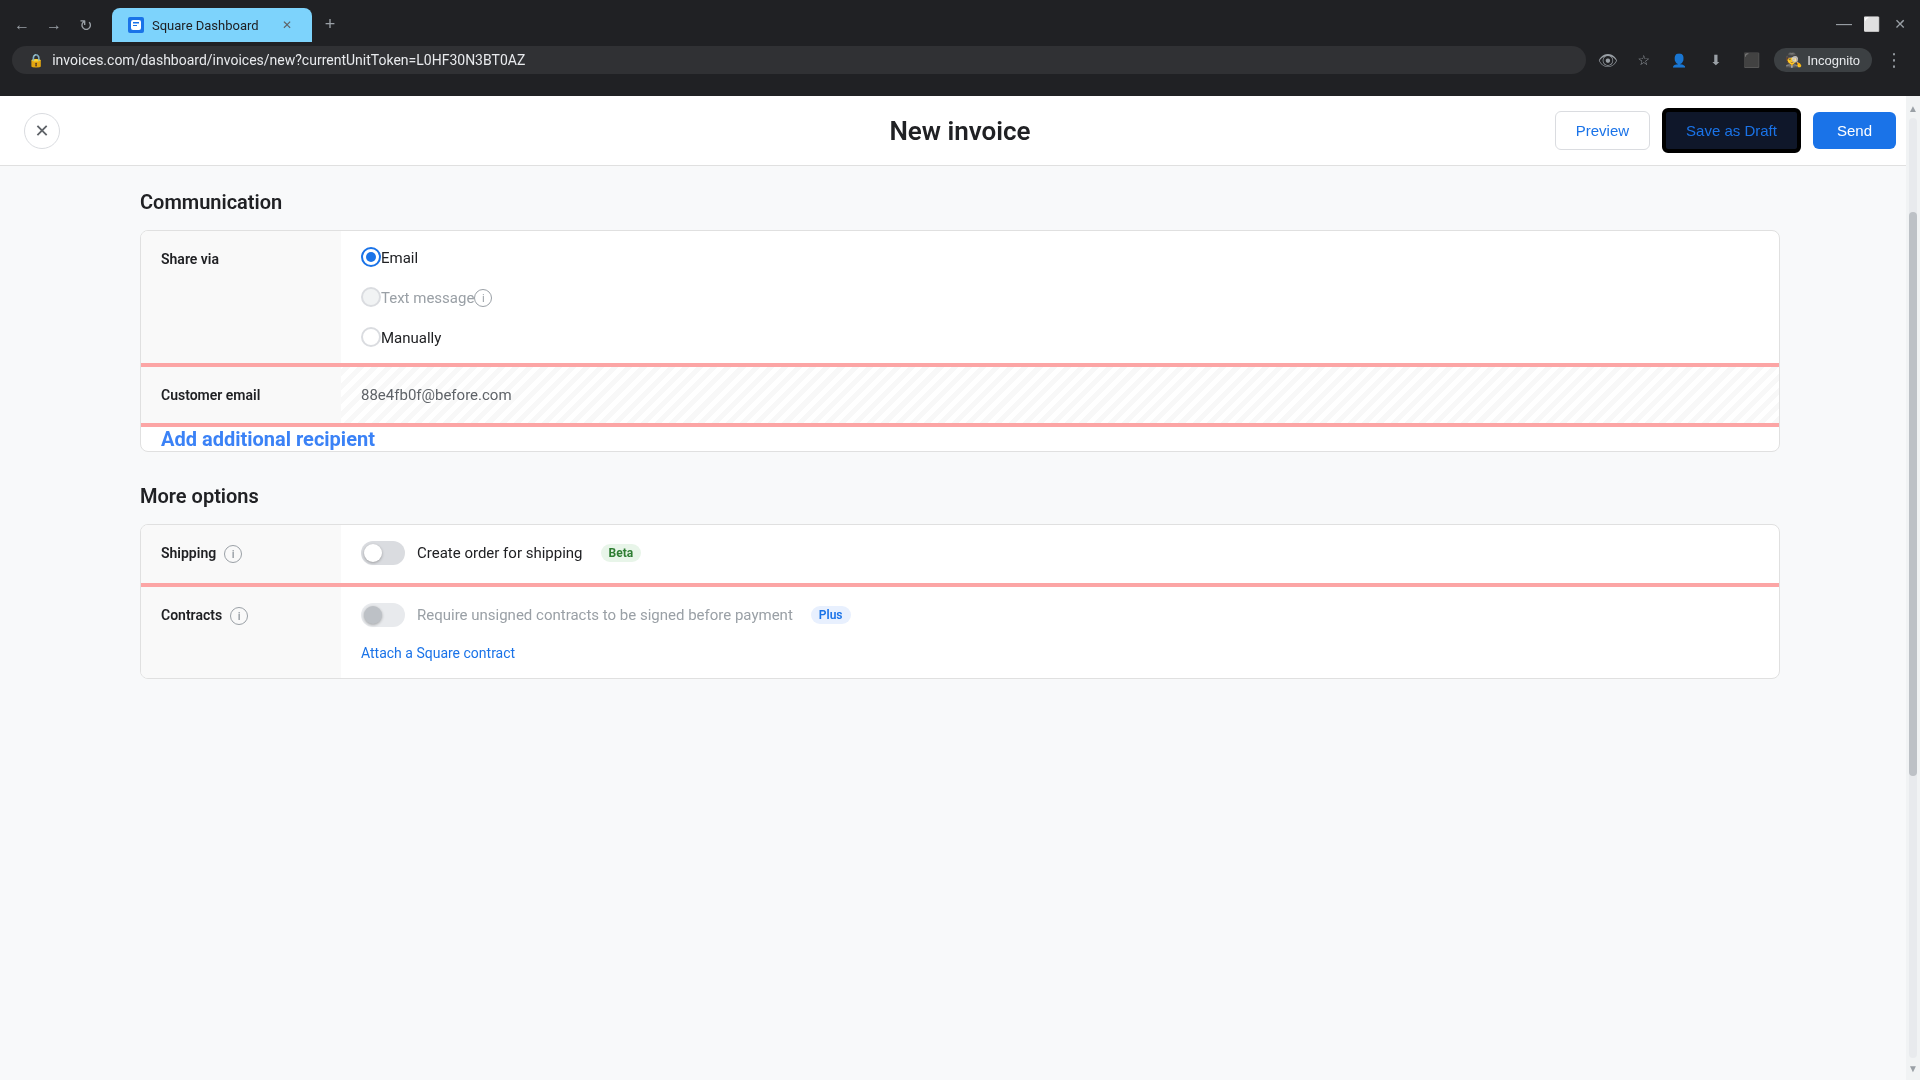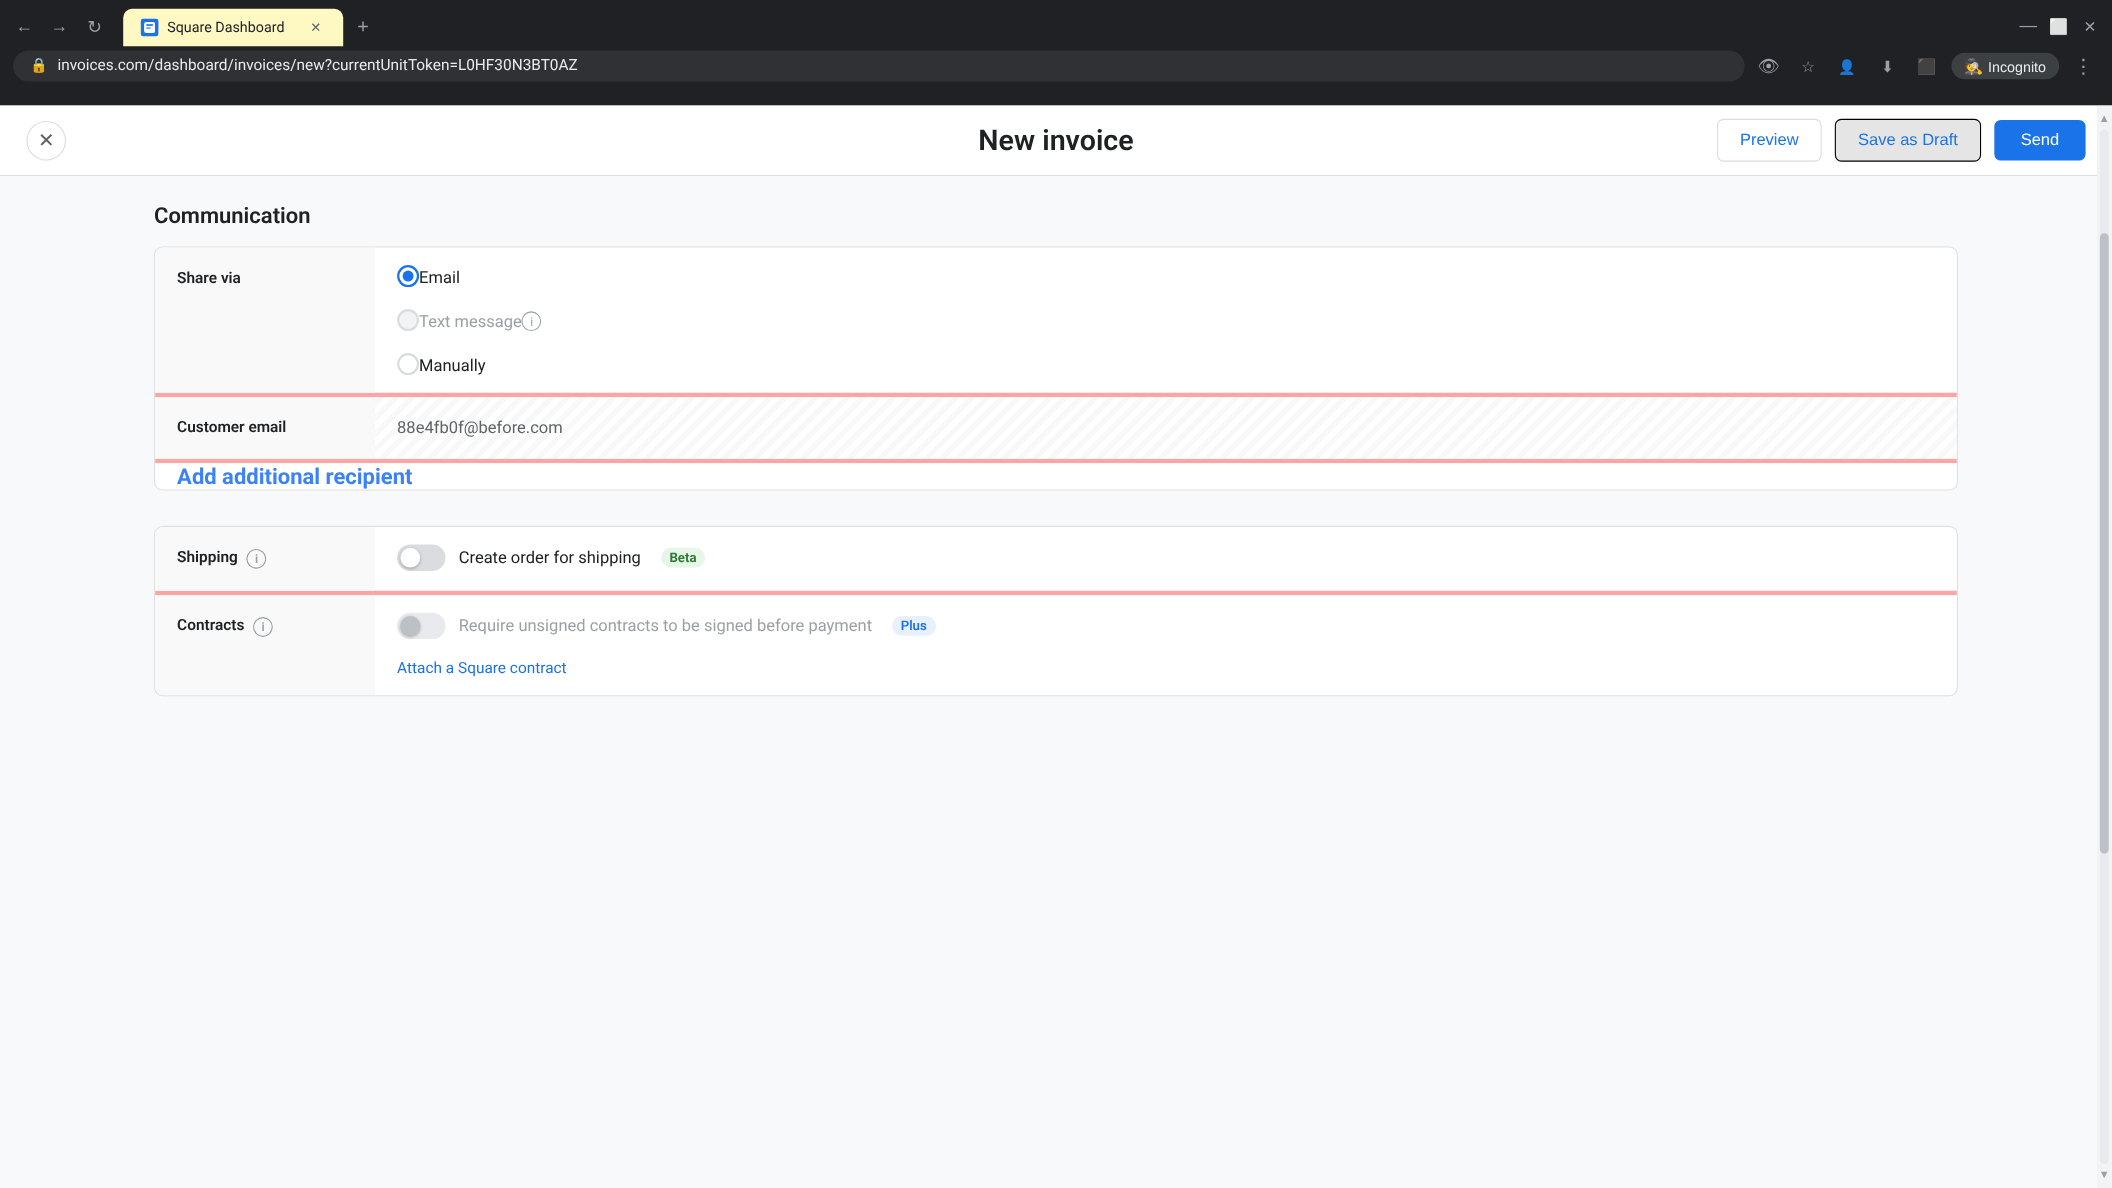--- a/index.html
+++ b/index.html
@@ -25,21 +25,21 @@
       cursor: pointer;
       display: flex;
       align-items: center;
       justify-content: center;
       font-size: 16px;
     }
     .tab {
       display: flex;
       align-items: center;
       gap: 8px;
-      background: #fef9c3;
+      background: #7dd3fc;
       border-radius: 8px 8px 0 0;
       padding: 8px 16px;
       min-width: 200px;
       max-width: 240px;
       cursor: pointer;
     }
     .tab-icon {
       width: 16px;
       height: 16px;
       background: #1a73e8;
@@ -199,23 +199,23 @@
       border: 1px solid #dadce0;
       border-radius: 6px;
       background: #fff;
       color: #1a73e8;
       font-size: 15px;
       font-weight: 500;
       cursor: pointer;
     }
     .save-draft-btn {
       padding: 10px 20px;
-      border: 1px solid #000000;
+      border: 4px solid #000000;
       border-radius: 6px;
-      background: #e5e5e5;
+      background: #0f172a;
       color: #1a73e8;
       font-size: 15px;
       font-weight: 500;
       cursor: pointer;
     }
     .send-btn {
       padding: 10px 24px;
       border: none;
       border-radius: 6px;
       background: #1a73e8;
@@ -579,20 +579,21 @@
         </div>
       </div>
 
       <div class="card-row">
         <div style="flex:1;">
           <a class="add-recipient-link">Add additional recipient</a>
         </div>
       </div>
     </div>
 
+    <h2 class="section-title">More options</h2>
 
     <div class="card">
 
       <div class="card-row">
         <div class="card-label">
           <div class="card-label-with-icon">
             <span>Shipping</span>
             <div class="info-icon">i</div>
           </div>
         </div>

